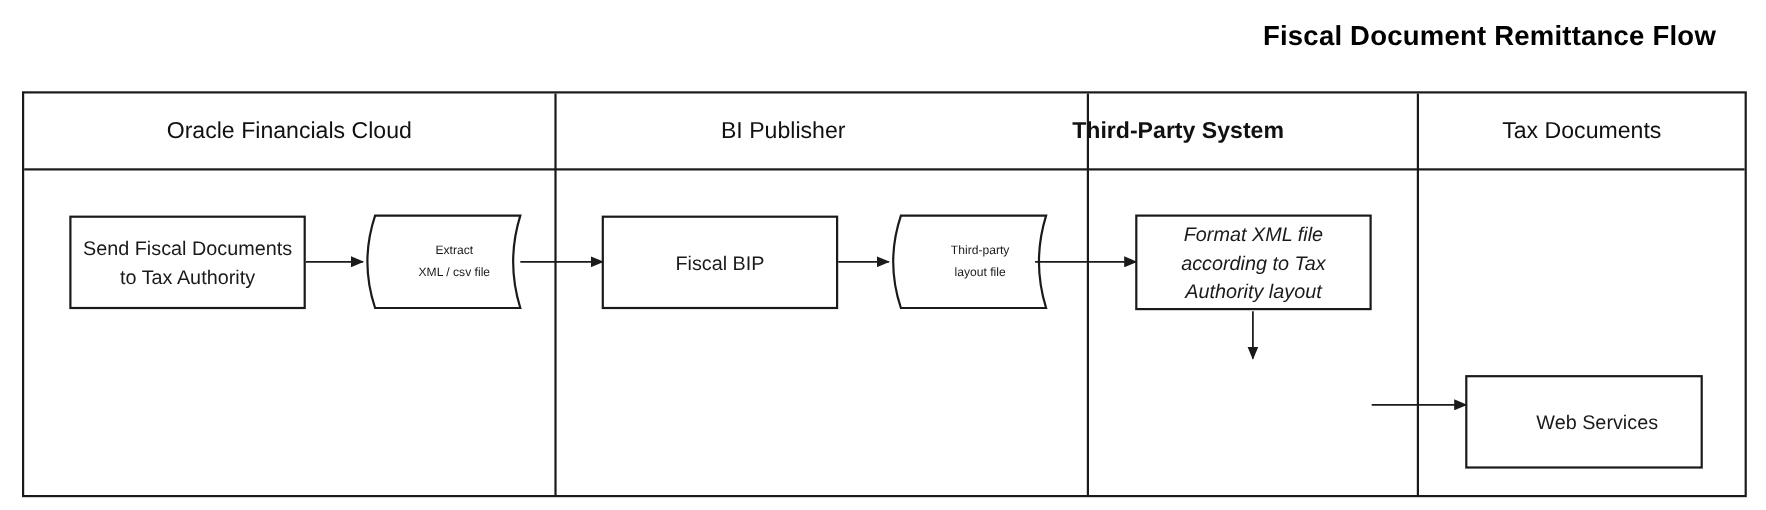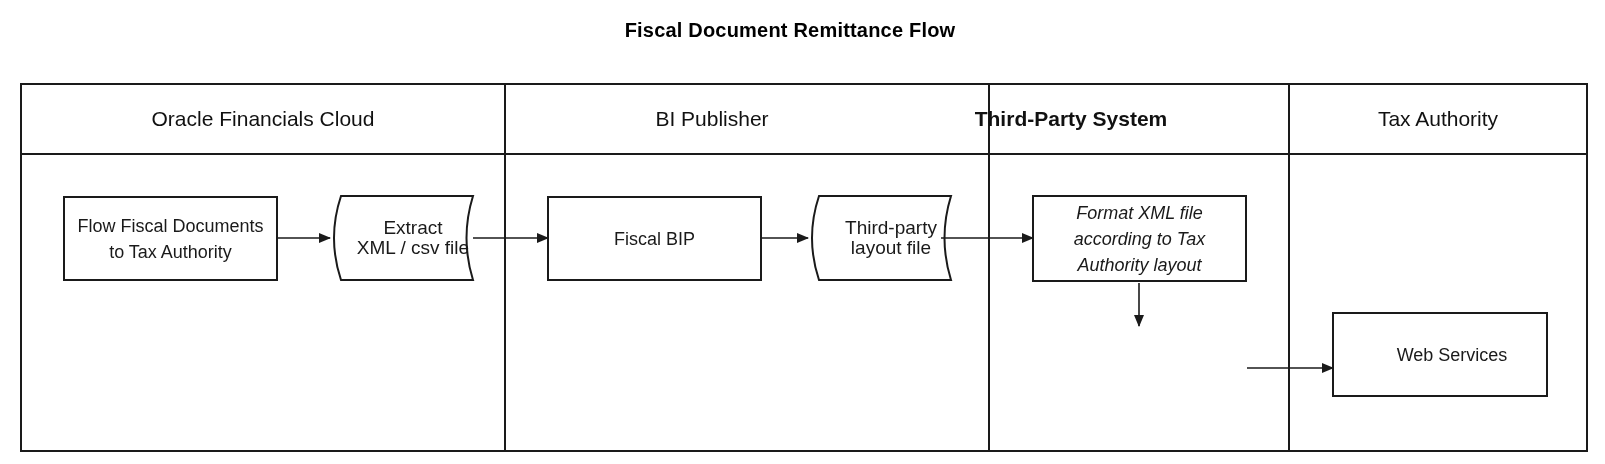--- a/index.html
+++ b/index.html
@@ -14,22 +14,22 @@
     height: 464px;
     background: #ffffff;
     overflow: hidden;
     color: #1a1a1a;
   }
   .diagram-title {
     position: absolute;
     left: 20px;
     top: 19px;
     width: 1540px;
-    text-align: center;
-    font-size: 20px;
+    text-align: right;
+    font-size: 25px;
     font-weight: bold;
     letter-spacing: 0.2px;
     color: #000000;
   }
   
   .lane-table {
     position: absolute;
     left: 20px;
     top: 83px;
     width: 1564px;
@@ -96,21 +96,21 @@
   }
   .stored-data .node-label {
     position: absolute;
     left: 12px;
     top: 0;
     right: 0;
     bottom: 0;
     display: flex;
     align-items: center;
     justify-content: center;
-    font-size: 19px;
+    font-size: 11px;
     line-height: 20px;
     white-space: pre-line;
   }
   .edges-overlay {
     position: absolute;
     left: 0;
     top: 0;
     width: 1605px;
     height: 464px;
     pointer-events: none;
@@ -125,25 +125,25 @@
 
   <div class="lane-table">
     <div class="lane-divider" style="left:482px;"></div>
     <div class="lane-divider" style="left:966px;"></div>
     <div class="lane-divider" style="left:1266px;"></div>
     <div class="header-separator"></div>
 
     <div class="lane-header" style="left:0; width:482px;border-radius:31px;">Oracle Financials Cloud</div>
     <div class="lane-header" style="left:484px; width:412px;">BI Publisher</div>
     <div class="lane-header" style="left:921px; width:256px;font-weight:bold;">Third-Party System</div>
-    <div class="lane-header" style="left:1268px; width:296px;">Tax Authority</div>
+    <div class="lane-header" style="left:1268px; width:296px;">Tax Documents</div>
   </div>
 
   <div class="node process" style="left:63px; top:196px; width:215px; height:85px;">
-    <span class="node-label">Flow Fiscal Documents
+    <span class="node-label">Send Fiscal Documents
 to Tax Authority</span>
   </div>
 
   <div class="stored-data" style="left:327px; top:194px; width:148px; height:88px;">
     <svg width="148" height="88" viewBox="0 0 148 88">
       <path d="M 14,2 H 146 Q 133,44 146,86 H 14 Q 0,44 14,2 Z" fill="#ffffff" stroke="#1a1a1a" stroke-width="2"></path>
     </svg>
     <span class="node-label">Extract
 XML / csv file</span>
   </div>
@@ -160,21 +160,21 @@
 layout file</span>
   </div>
 
   <div class="node process" style="left:1032px; top:195px; width:215px; height:87px;font-style:italic;">
     <span class="node-label">Format XML file
 according to Tax
 Authority layout</span>
   </div>
 
 
-  <div class="node process" style="left:1332px; top:312px; width:216px; height:85px;padding-left:24px;">
+  <div class="node process" style="left:1332px; top:341px; width:216px; height:85px;padding-left:24px;">
     <span class="node-label">Web Services</span>
   </div>
 
   <svg class="edges-overlay">
     <defs>
       <marker id="arrowhead" markerUnits="userSpaceOnUse" markerWidth="12" markerHeight="10" refX="11" refY="5" orient="auto">
         <path d="M0,0 L12,5 L0,10 Z" fill="#1a1a1a"></path>
       </marker>
     </defs>
     <line x1="278" y1="238" x2="330" y2="238" stroke="#1a1a1a" stroke-width="1.6" marker-end="url(#arrowhead)"></line>

